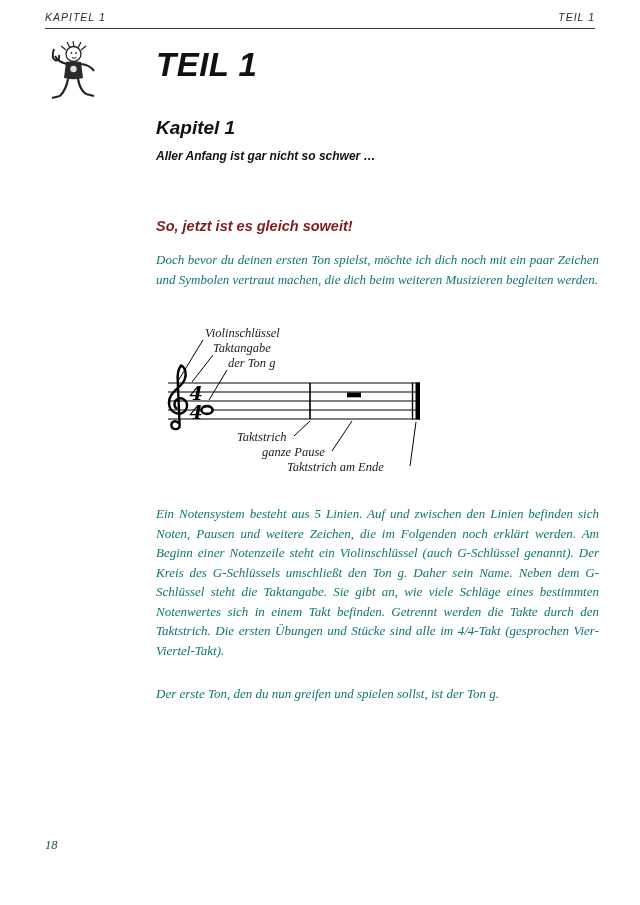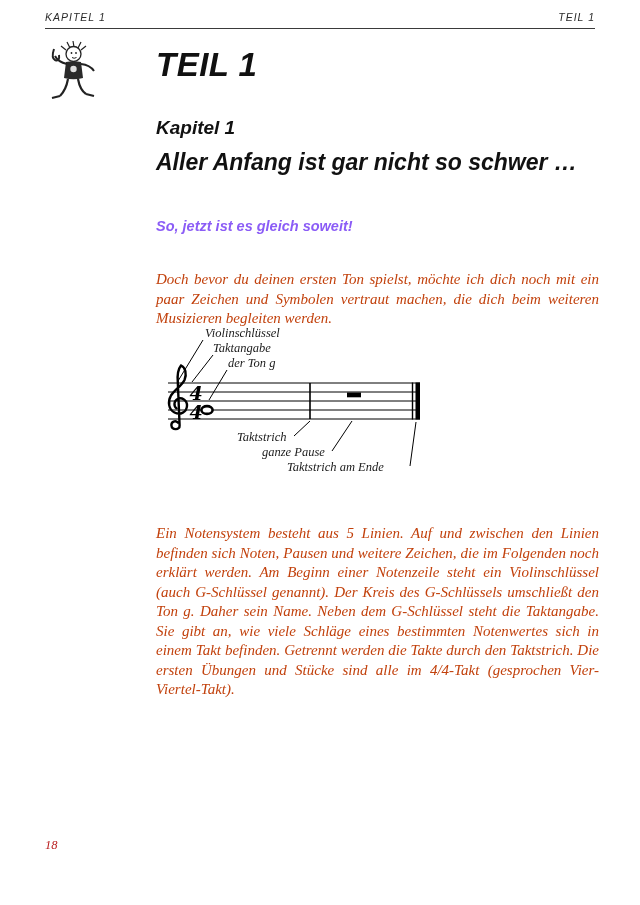--- a/index.html
+++ b/index.html
@@ -31,50 +31,50 @@
     font-size: 33px; font-weight: bold; letter-spacing: 0.5px; color: #111;
   }
   .chapter-heading {
     position: absolute; left: 156px; top: 117px;
     font-family: "Liberation Sans", sans-serif;
     font-size: 19px; font-weight: bold; color: #111;
   }
   .chapter-title {
     position: absolute; left: 156px; top: 149px;
     font-family: "Liberation Sans", sans-serif;
-    font-size: 23px; font-weight: bold; color: #111;
+    font-size: 12px; font-weight: bold; color: #111;
   }
   .intro-heading {
     position: absolute; left: 156px; top: 218px;
     font-family: "Liberation Sans", sans-serif;
-    font-size: 14.5px; font-weight: bold; color: #8b5cf6; text-align: center;
+    font-size: 14.5px; font-weight: bold; color: #7f1d1d; text-align: center;
   }
   .body-par {
     position: absolute; left: 156px; width: 443px;
-    font-size: 15px; line-height: 19.5px; text-align: justify; color: #c2410c; margin-top: 20px;
+    font-size: 13px; line-height: 19.5px; text-align: justify; color: #0f766e;
   }
   .par-intro   { top: 250px; }
   .par-system  { top: 504px; }
   .par-ton     { top: 684px; }
   .par-ton span { display: block; }
   .notation-diagram {
     position: absolute; left: 150px; top: 320px; width: 330px; height: 160px;
   }
   .diagram-label {
     font-family: "Liberation Serif", serif;
     font-size: 12.5px; fill: #1a1a1a;
   }
   .timesig {
     font-family: "DejaVu Serif", serif;
     font-size: 19px; font-weight: bold; fill: #000;
     text-anchor: middle;
   }
   .page-number {
     position: absolute; left: 45px; top: 838px;
-    font-size: 12.5px; color: #b91c1c;
+    font-size: 12.5px; color: #14532d;
   }
 </style>
 </head>
 <body>
 
 <div class="page">
 
   <div class="running-header">
     <span>KAPITEL 1</span>
     <span>TEIL 1</span>
@@ -144,17 +144,18 @@
       <text x="78" y="47">der Ton g</text>
       <text x="87" y="121">Taktstrich</text>
       <text x="112" y="136">ganze Pause</text>
       <text x="137" y="151">Taktstrich am Ende</text>
     </g>
   </svg>
 
   <p class="body-par par-system">Ein Notensystem besteht aus 5 Linien. Auf und zwischen den Linien befinden sich Noten, Pausen und weitere Zeichen, die im Folgenden noch erklärt werden. Am Beginn einer Notenzeile steht ein Violinschlüssel (auch G-Schlüssel genannt). Der Kreis des G-Schlüssels umschließt den Ton g. Daher sein Name. Neben dem G-Schlüssel steht die Taktangabe. Sie gibt an, wie viele Schläge eines bestimmten Notenwertes sich in einem Takt befinden. Getrennt werden die Takte durch den Taktstrich. Die ersten Übungen und Stücke sind alle im 4/4-Takt (gesprochen Vier-Viertel-Takt).</p>
 
   <p class="body-par par-ton">
+    <span>Der erste Ton, den du nun greifen und spielen sollst, ist der Ton g.</span>
   </p>
 
   <div class="page-number">18</div>
 
 </div>
 
 </body></html>

